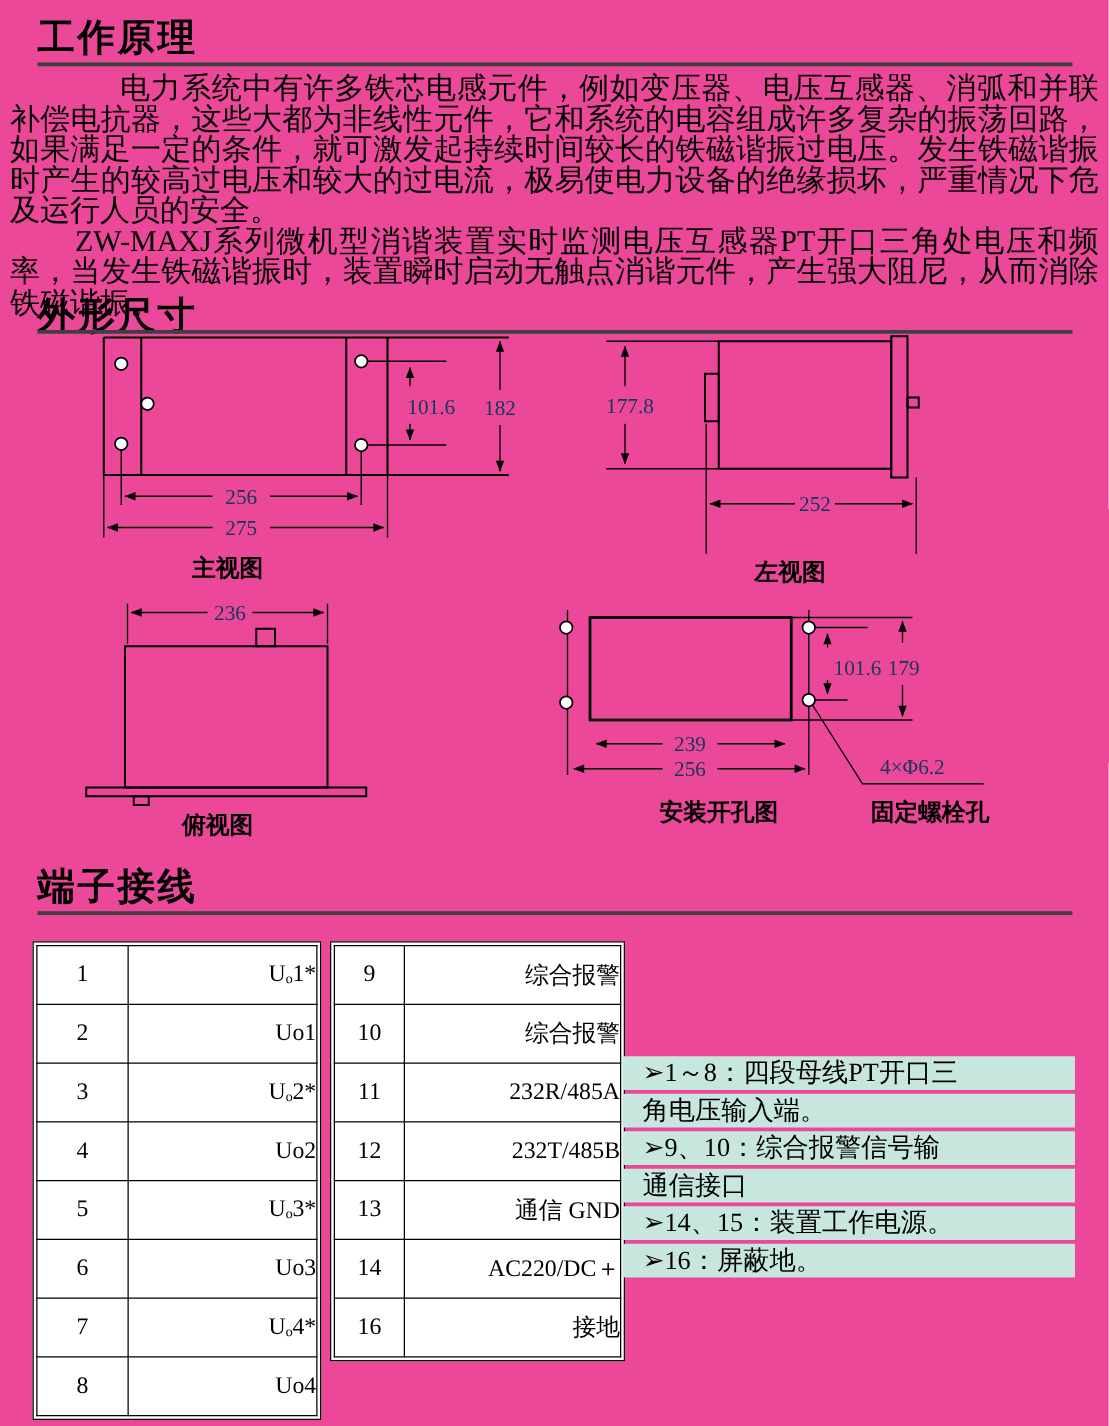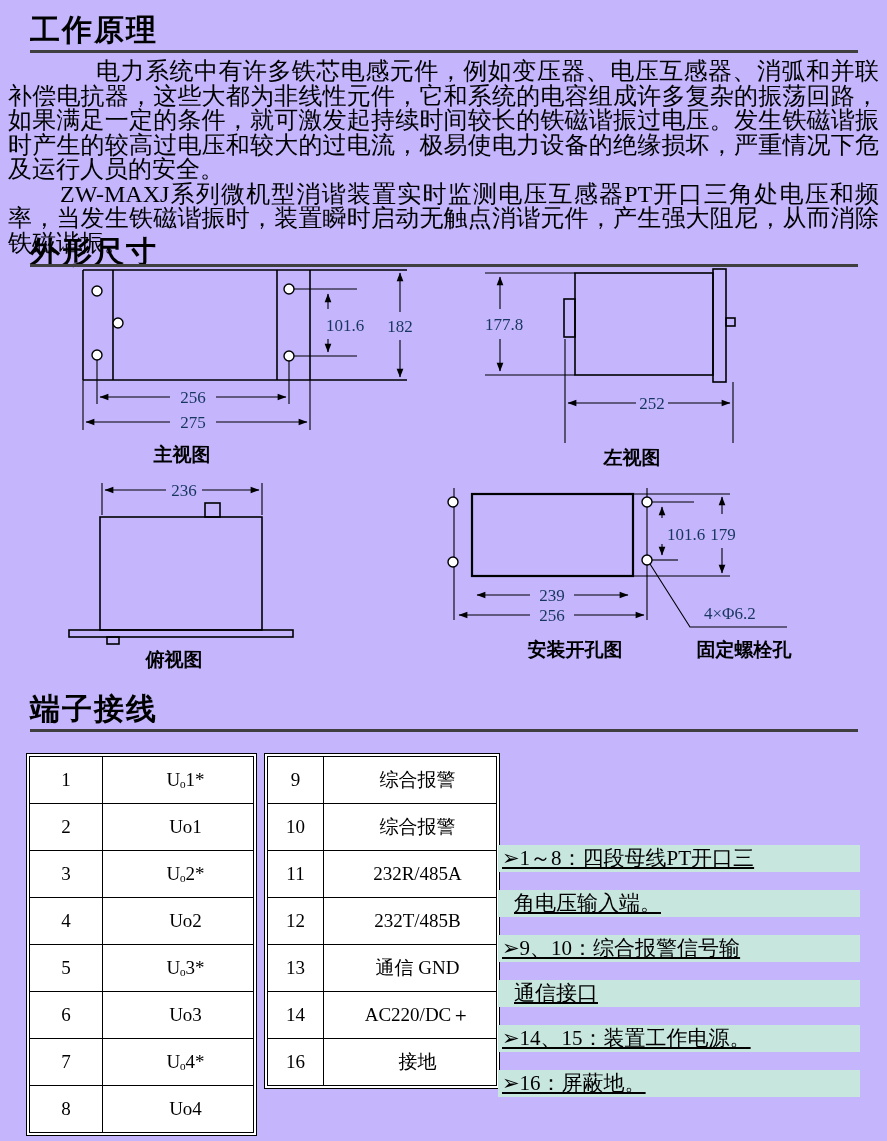--- a/index.html
+++ b/index.html
@@ -1,42 +1,42 @@
 <!DOCTYPE html>
 <html><head>
 <meta charset="utf-8">
 <style>
   html,body{margin:0;padding:0;background:#fff;}
-  #page{position:relative;width:887px;height:1141px;background:#c4b5fd;overflow:hidden;
+  #page{position:relative;width:887px;height:1141px;background:#ec4899;overflow:hidden;
         font-family:"Liberation Serif","DejaVu Serif",serif;color:#000;}
   .h{position:absolute;left:30px;margin:0;font-weight:bold;font-size:30px;letter-spacing:2px;
      font-family:"Liberation Serif","DejaVu Serif",serif;}
   .rule{position:absolute;left:30px;width:828px;height:3px;background:#3f3f3f;}
   .bodytext{position:absolute;left:8px;top:59px;width:871px;font-size:24px;line-height:24.5px;
             text-align:justify;}
   .bodytext p{margin:0;}
   .p1{text-indent:88px;}
   .p2{text-indent:52px;}
   svg.drawings{position:absolute;left:0;top:265px;}
   .oln{stroke:#000;stroke-width:1.6;fill:none;}
   .dim{stroke:#000;stroke-width:1.1;fill:none;}
   .hole{stroke:#000;stroke-width:1.4;fill:#fff;}
   .dimtext{font:17px "Liberation Serif","DejaVu Serif",serif;fill:#17365d;}
   .cap{font:bold 19px "Liberation Sans","DejaVu Sans",sans-serif;fill:#000;}
   .ttable{position:absolute;border:1px solid #000;padding:2px;background:#fff;}
   .ttable table{border-collapse:collapse;width:100%;}
   .ttable td{border:1px solid #000;font-size:19px;height:46px;padding:0;}
   .ttable td.no{text-align:center;}
-  .ttable td.lbl{padding-left:15px;text-align:center;}
+  .ttable td.lbl{padding-left:15px;text-align:right;}
   #tbl-left{left:26px;top:753px;width:225px;}
   #tbl-left td.no{width:72px;}
   #tbl-right{left:264px;top:753px;width:230px;}
   #tbl-right td.no{width:55px;}
   .notes{position:absolute;left:498px;top:845px;width:362px;font-size:21px;}
-  .note-line{background:#c7e6de;line-height:27px;margin-bottom:18px;padding:0 4px;white-space:nowrap;text-decoration:underline;}
+  .note-line{background:#c7e6de;line-height:27px;margin-bottom:3px;padding:0 16px;white-space:nowrap;}
   .note-line.cont{padding-left:16px;}
 </style>
 </head>
 <body>
 
 <div id="page">
 
   <h1 class="h" style="top:10px;">工作原理</h1>
   <div class="rule" style="top:50px;"></div>
 

